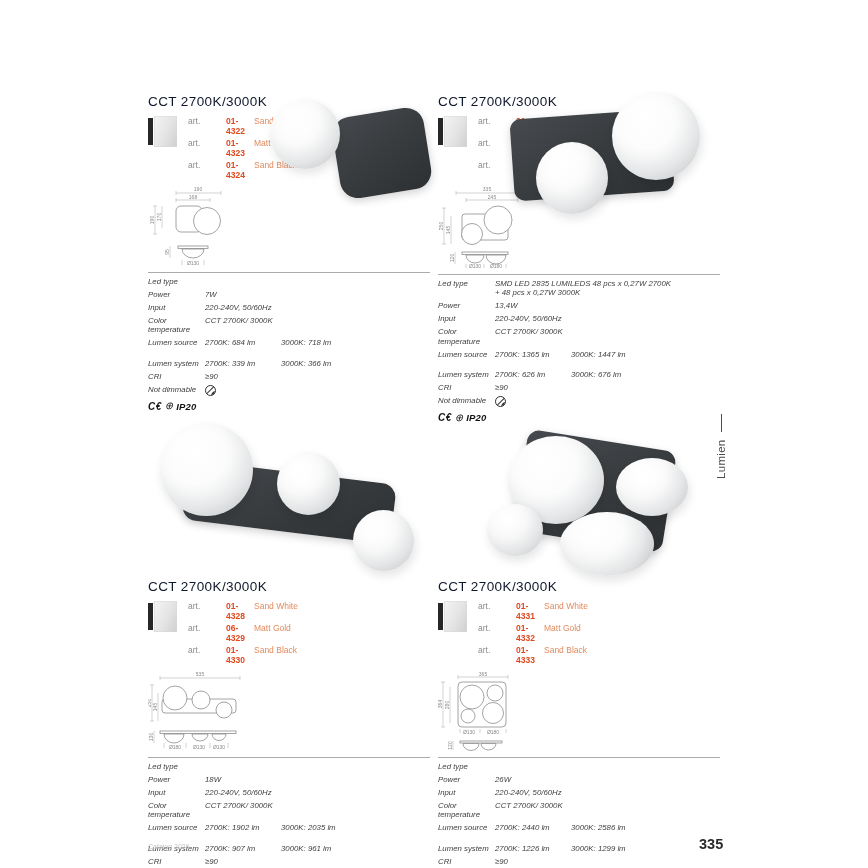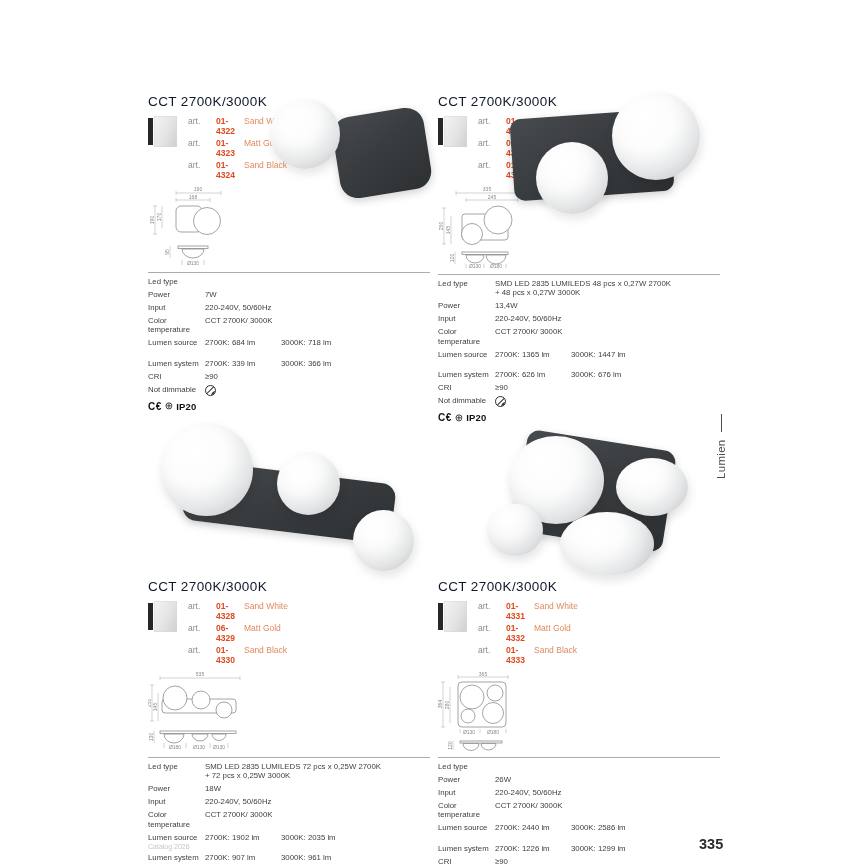--- a/index.html
+++ b/index.html
@@ -35,33 +35,33 @@
   }
 
   .art-block{display:flex;gap:11px;}
   .swatch{width:29px;height:32px;position:relative;flex-shrink:0;}
   .swatch .bar{position:absolute;left:0;top:2px;width:5px;height:27px;background:#272727;}
   .swatch .box{position:absolute;left:6px;top:0;width:23px;height:31px;
     background:linear-gradient(115deg,#f4f4f4 0%,#e4e4e4 55%,#cfcfcf 100%);
     box-shadow:inset 0 0 0 0.5px #d8d8d8;}
   .art-rows{display:flex;flex-direction:column;gap:3px;padding-top:1px;}
   .art-row{display:flex;align-items:baseline;font-size:8.5px;line-height:9.5px;}
-  .art-label{color:#8b8b8b;width:28px;}
+  .art-label{color:#8b8b8b;width:38px;}
   .art-code{color:#e0481d;font-weight:bold;width:28px;}
   .art-name{color:#e28a5e;}
 
   .drawing{margin-top:6px;}
   .drawing svg{display:block;}
   .drawing text{font-size:5px;fill:#8a8a8a;font-family:"Liberation Sans",sans-serif;text-anchor:middle;}
   .drawing .dl{stroke:#a6a6a6;stroke-width:0.5;fill:none;}
   .drawing .sh{stroke:#8d8d8d;stroke-width:0.8;fill:#ffffff;}
 
   .divider{border-top:1px solid #ababab;margin-top:4px;}
 
-  .specs{margin-top:3px;font-size:7.8px;color:#3e3e3e;}
+  .specs{margin-top:3px;font-size:7.8px;color:#3e3e3e;font-style:italic;}
   .spec-row{display:flex;margin-top:3.5px;line-height:9.5px;}
   .spec-row.tight{margin-top:11px;}
   .spec-label{width:57px;flex-shrink:0;}
   .spec-value{flex:1;}
   .lumen-a{display:inline-block;min-width:76px;}
 
   .nd-icon{display:inline-block;width:9px;height:9px;border:1px solid #2e2e2e;border-radius:50%;
     position:relative;overflow:hidden;vertical-align:-2px;}
   .nd-icon::before{content:"";position:absolute;left:-2px;top:3.6px;width:14px;height:1.3px;
     background:#2e2e2e;transform:rotate(-45deg);}
@@ -366,24 +366,20 @@
       <text x="27" y="78">Ø180</text>
       <text x="51" y="78">Ø130</text>
       <text x="71" y="78">Ø130</text>
     </svg>
   </div>
 
   <div class="divider"></div>
   <div class="specs">
     <div class="spec-row">
         <div class="spec-label">Led type</div>
-      <div class="spec-value">
-          <div>SMD LED 2835 LUMILEDS 72 pcs x 0,25W 2700K</div>
-          <div>+ 72 pcs x 0,25W 3000K</div>
-        </div>
       </div>
     <div class="spec-row">
         <div class="spec-label">Power</div>
       <div class="spec-value">18W</div>
       </div>
     <div class="spec-row">
         <div class="spec-label">Input</div>
       <div class="spec-value">220-240V, 50/60Hz</div>
       </div>
     <div class="spec-row">

